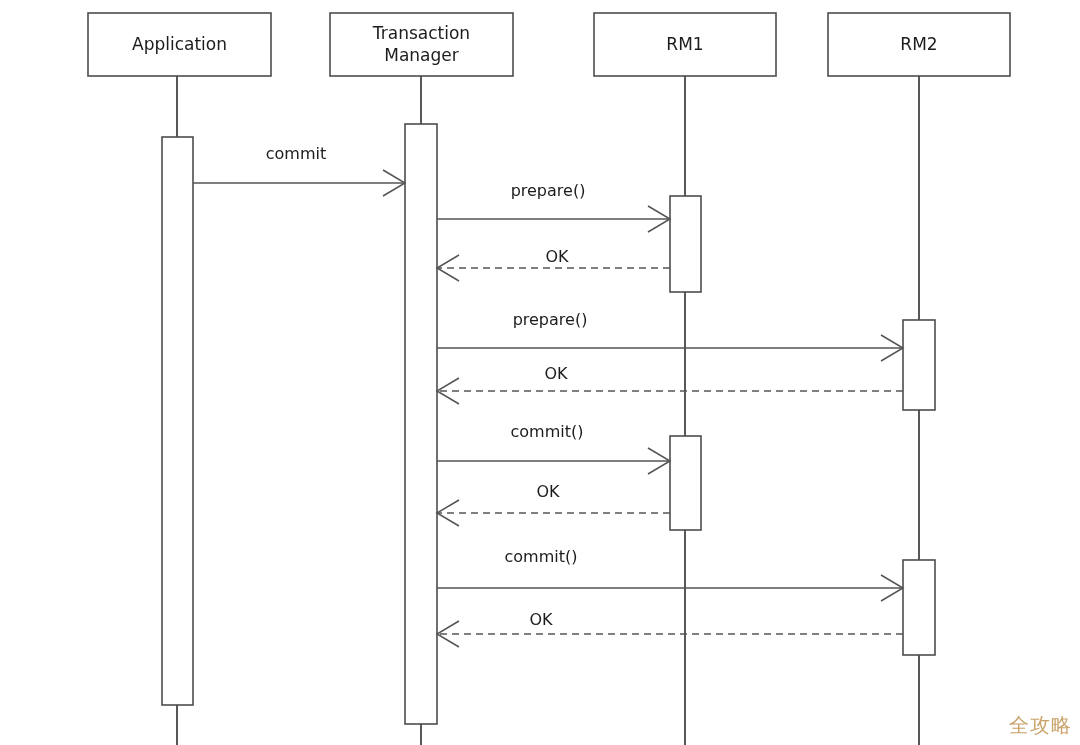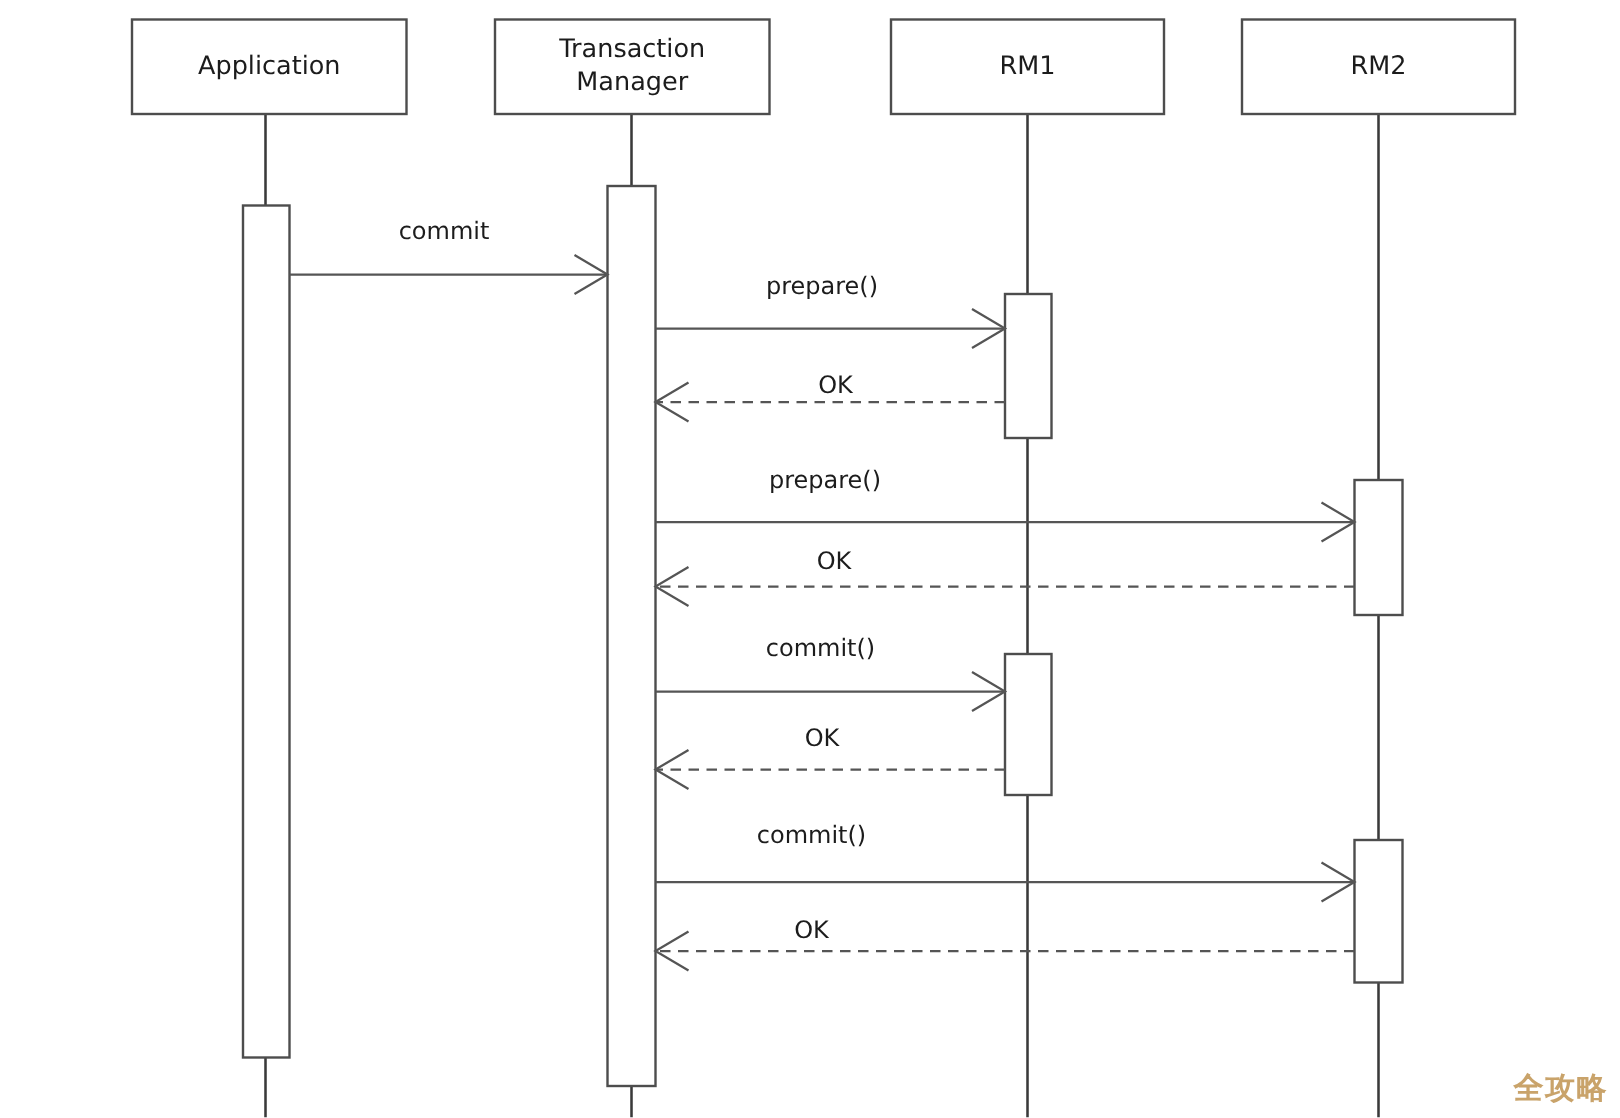--- a/index.html
+++ b/index.html
@@ -67,21 +67,21 @@
     font-size: 16px;
     fill: #1c1c1c;
     text-anchor: middle;
   }
   .watermark-text {
     position: absolute;
     right: 8px;
     bottom: 6px;
     font-family: "DejaVu Sans", "Liberation Sans", sans-serif;
     font-size: 20px;
-    font-weight: bold;
+    font-weight: normal;
     color: #c9a36a;
     letter-spacing: 1px;
     text-shadow: 0 1px 0 rgba(255,255,255,0.6);
     user-select: none;
   }
 </style>
 </head>
 <body>
 
 <div id="diagram-root">

